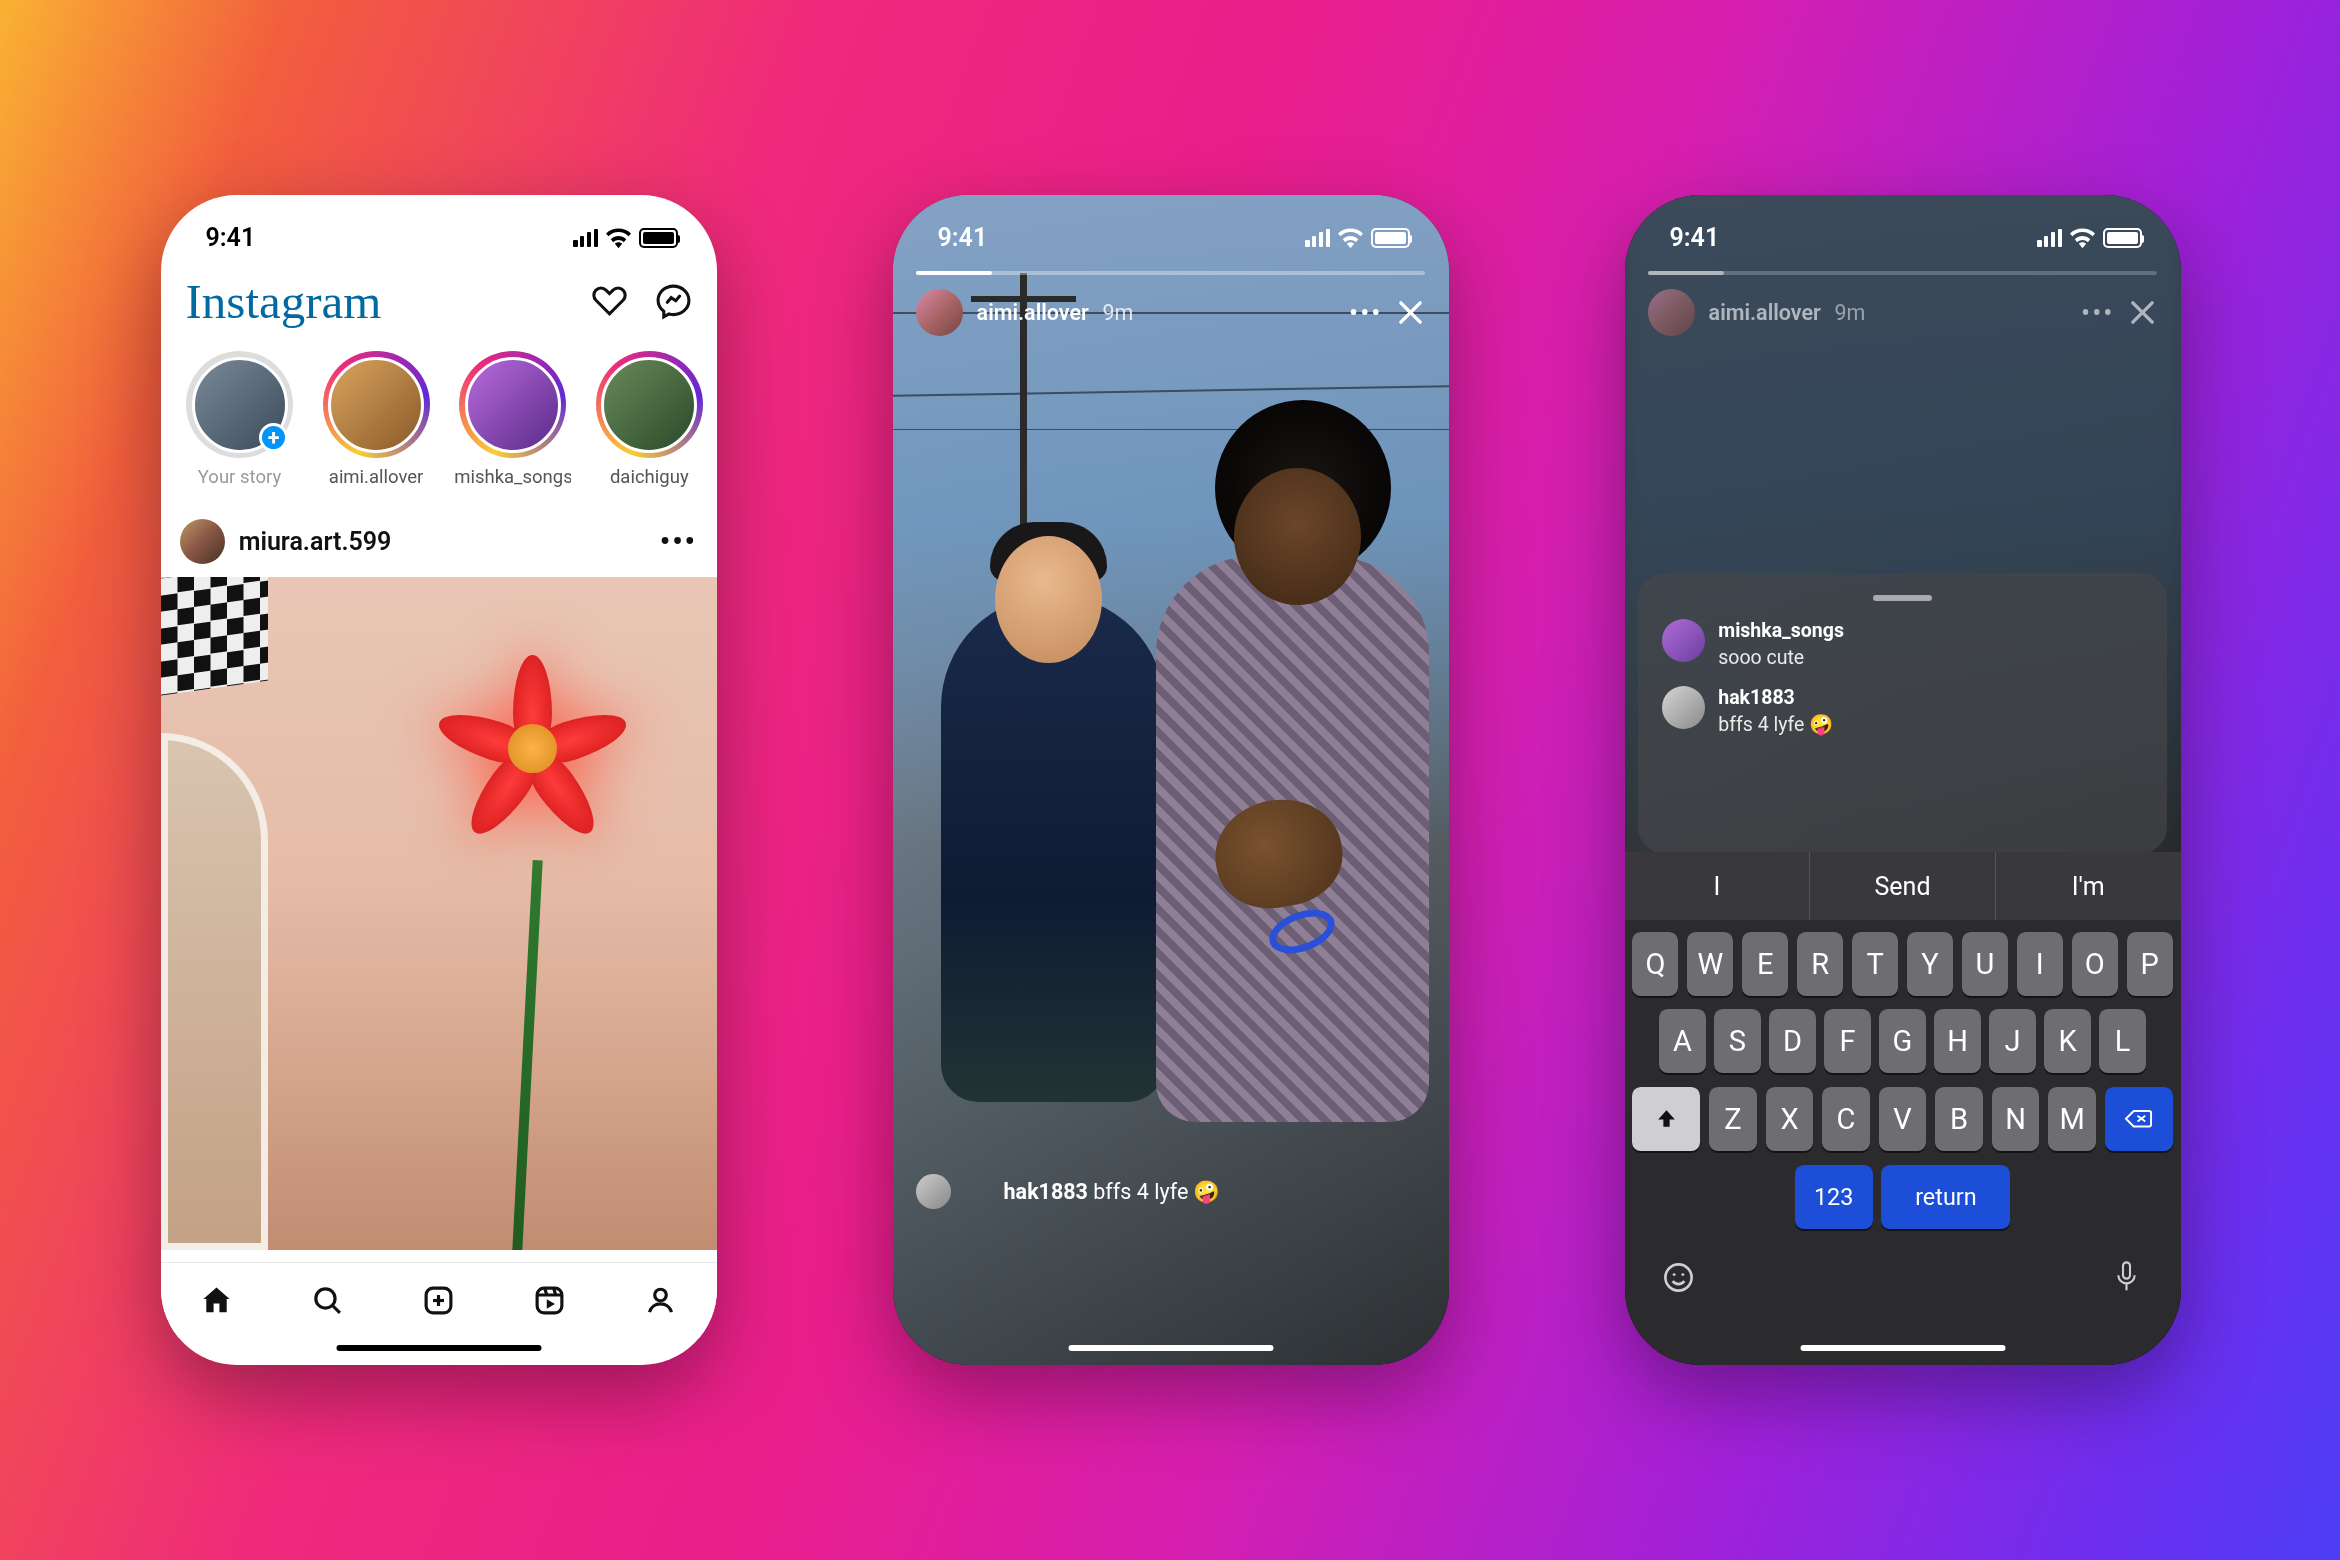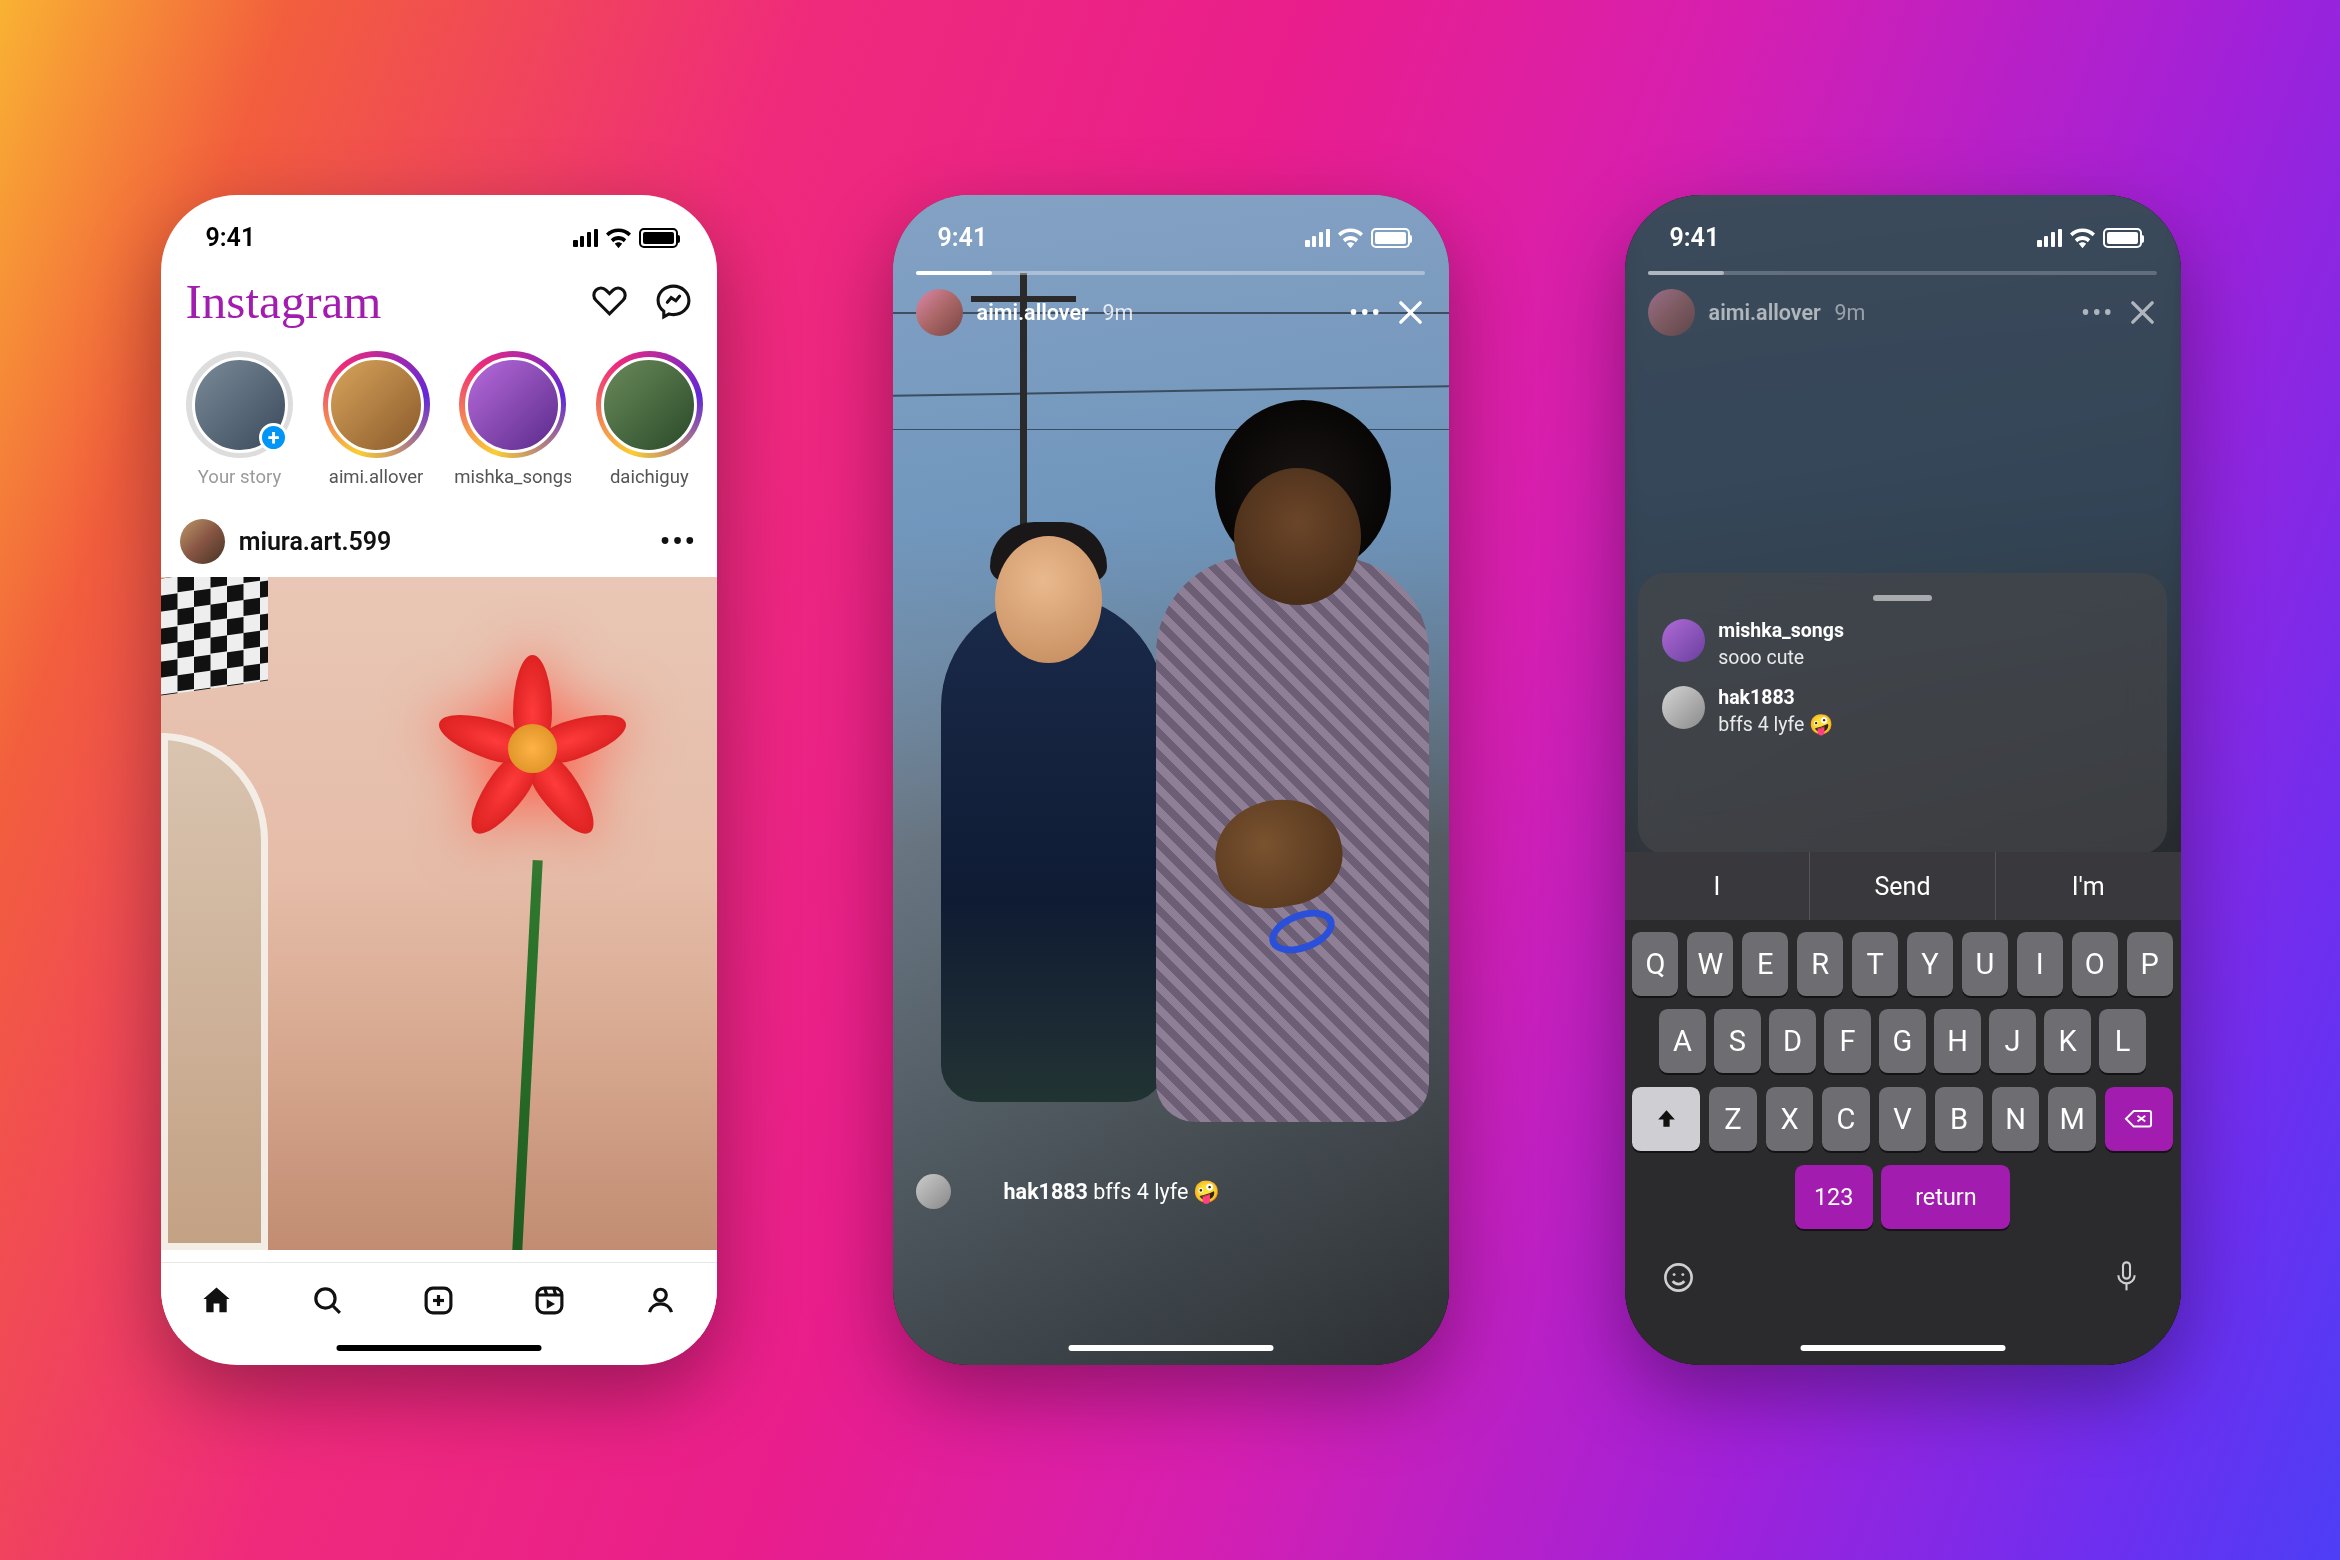--- a/index.html
+++ b/index.html
@@ -76,21 +76,21 @@
   .homebar.light{ background:#fff; }
 
   
   .p1-header {
     position:absolute; top:68px; left:0; right:0;
     display:flex; align-items:center; justify-content:space-between;
     padding: 9.8px 25px 5.9px 25px;
   }
   .ig-logo {
     font-family: "Brush Script MT", "Segoe Script", cursive;
-    font-size:49px; font-weight:500; color:#a21caf;
+    font-size:49px; font-weight:500; color:#0369a1;
   }
   .p1-header .icons { display:flex; gap:27px; }
   .p1-header .icons span { width:37px; height:37px; display:flex; align-items:center; justify-content:center; }
 
   .stories {
     position:absolute; top:156px; left:0; right:0;
     display:flex; gap:17.6px; padding-left:19.5px;
     overflow:hidden;
   }
   .story { width:119px; display:flex; flex-direction:column; align-items:center; gap:7.8px; }
@@ -339,21 +339,21 @@
   }
   .krow{ display:flex; gap:8.8px; justify-content:center; margin-bottom:13.7px;}
   .key{
     height:64px; border-radius:8.8px; background:#6d6d72;
     color:#fff; font-size:29px;
     display:flex; align-items:center; justify-content:center;
     box-shadow: 0 2px 0 rgba(0,0,0,.55);
     flex:1;
   }
   .krow.r2{ padding: 0 27px;}
-  .key.fn{ background:#a21caf; flex:0 0 68px;}
+  .key.fn{ background:#1d4ed8; flex:0 0 68px;}
   .krow.r4 .key{ font-size:23.4px;}
   .key.num{ flex:0 0 78px; font-size:21.5px;}
   .key.space{ flex:1;}
   .key.ret{ flex:0 0 129px; font-size:21.5px;}
   .kb-bottom{
     display:flex; justify-content:space-between; align-items:center;
     padding: 15.6px 27px 0 27px; color:#cfcfd2;
   }
   .kb-bottom span{ width:39px;height:39px; display:flex;align-items:center;justify-content:center;}
 

